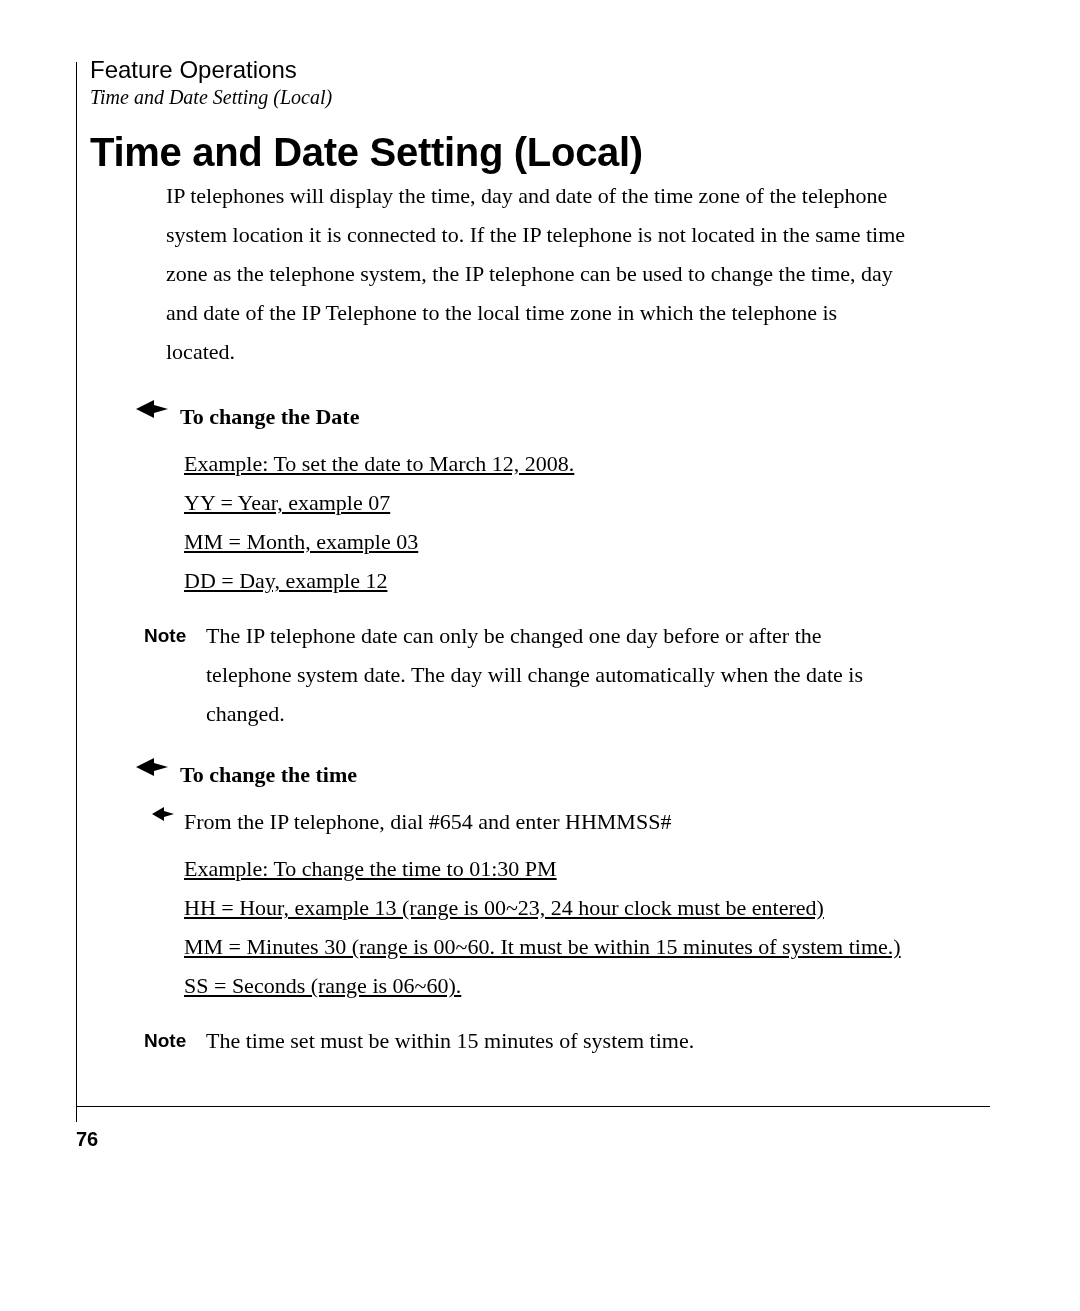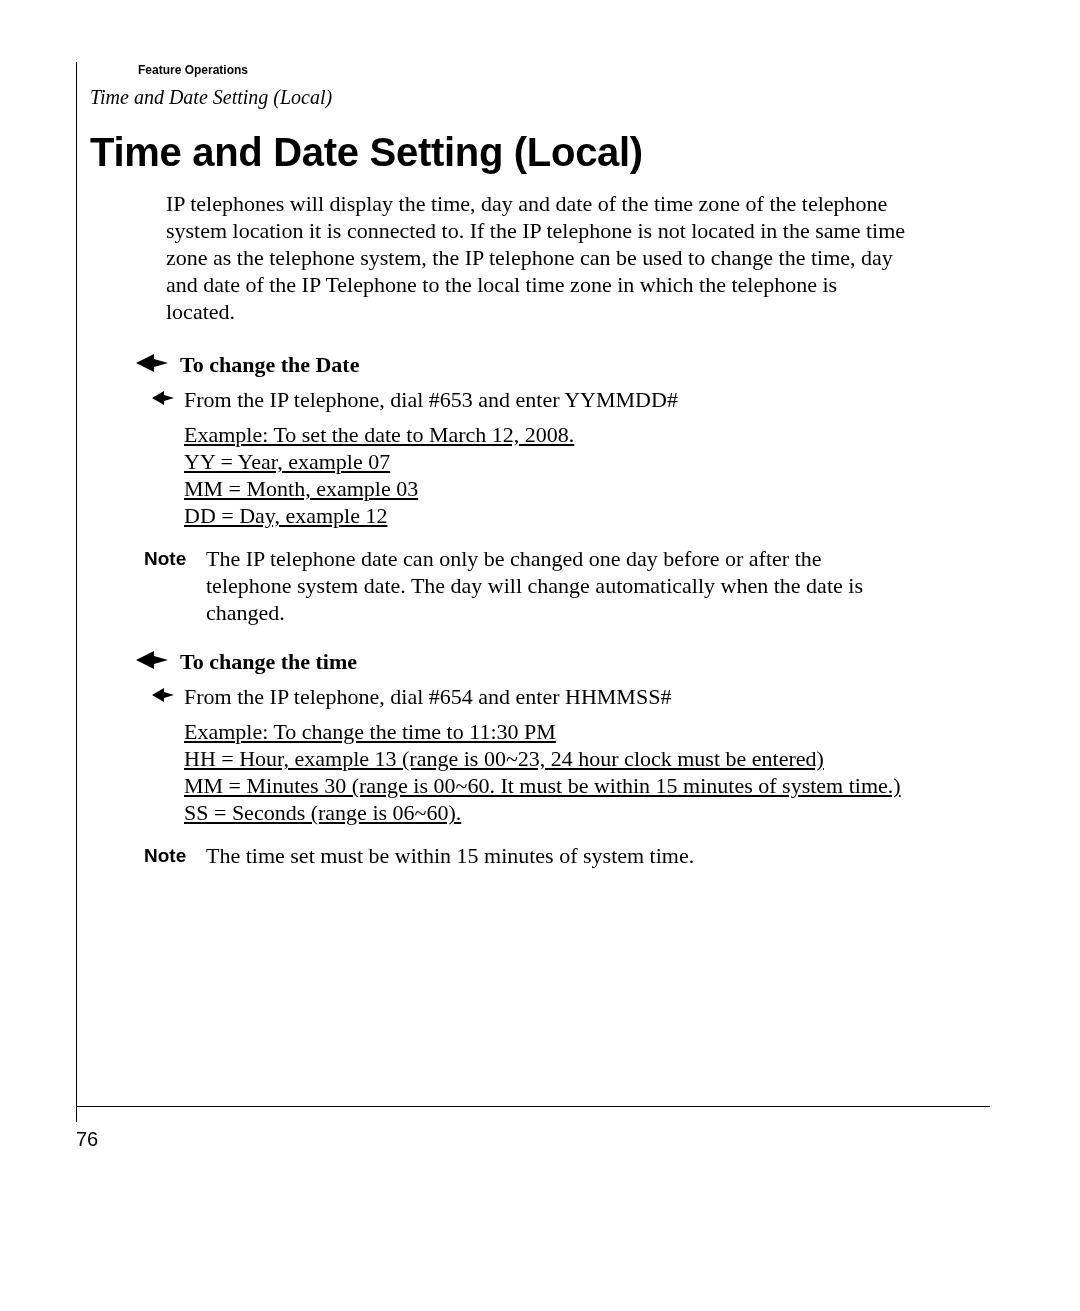--- a/index.html
+++ b/index.html
@@ -26,47 +26,46 @@
     height: 1060px;
     border-left: 1.5px solid #000;
   }
   .header {
     position: absolute;
     left: 90px;
     top: 56px;
     font-family: "Helvetica Neue", Helvetica, Arial, sans-serif;
   }
   .header .chapter {
-    font-weight: 700;
-    font-size: 12px;
+    font-weight: 400;
+    font-size: 24px;
     line-height: 28px;
-    margin-left: 48px;
   }
   .header .section {
     font-style: italic;
     font-size: 20px;
     line-height: 26px;
     font-family: "Times New Roman", Times, serif;
   }
   .title {
     position: absolute;
     left: 90px;
     top: 130px;
     font-family: "Helvetica Neue", Helvetica, Arial, sans-serif;
     font-weight: 700;
     font-size: 40px;
     letter-spacing: -0.3px;
   }
   .body {
     position: absolute;
     left: 90px;
-    top: 190px;
+    top: 176px;
     width: 820px;
     font-size: 22px;
-    line-height: 27px;
+    line-height: 39px;
   }
   .intro {
     margin: 0 0 26px 76px;
   }
   .proc {
     margin: 12px 0 4px 60px;
     position: relative;
     padding-left: 30px;
   }
   .proc .big-arrow {
@@ -123,21 +122,21 @@
     position: absolute;
     left: 76px;
     right: 90px;
     top: 1128px;
     font-family: "Helvetica Neue", Helvetica, Arial, sans-serif;
     font-size: 18px;
     display: flex;
     justify-content: space-between;
   }
   .footer .pagenum {
-    font-weight: 400;
+    font-weight: 700;
     font-size: 20px;
   }
   .footer .doc {
     font-weight: 700;
   }
 </style>
 </head>
 <body>
 
 <div class="page">
@@ -155,26 +154,20 @@
 
     <p class="intro">IP telephones will display the time, day and date of the time zone of the telephone system location it is connected to. If the IP telephone is not located in the same time zone as the telephone system, the IP telephone can be used to change the time, day and date of the IP Telephone to the local time zone in which the telephone is located.</p>
 
     <div class="proc">
       <svg class="big-arrow" viewBox="0 0 32 18">
         <polygon points="0,9 18,0 18,5 32,9 18,13 18,18" fill="#000"></polygon>
       </svg>
       <span class="proc-title">To change the Date</span>
     </div>
 
-    <div class="step">
-      <svg class="small-arrow" viewBox="0 0 22 14">
-        <polygon points="0,7 12,0 12,4 22,7 12,10 12,14" fill="#000"></polygon>
-      </svg>
-      <span>From the IP telephone, dial #653 and enter YYMMDD#</span>
-    </div>
 
     <div class="indent-block">
       <span class="indent-line">Example: To set the date to March 12, 2008.</span>
       <span class="indent-line">YY = Year, example 07</span>
       <span class="indent-line">MM = Month, example 03</span>
       <span class="indent-line">DD = Day, example 12</span>
     </div>
 
     <div class="note">
       <span class="note-label">Note</span>
@@ -189,21 +182,21 @@
     </div>
 
     <div class="step">
       <svg class="small-arrow" viewBox="0 0 22 14">
         <polygon points="0,7 12,0 12,4 22,7 12,10 12,14" fill="#000"></polygon>
       </svg>
       <span>From the IP telephone, dial #654 and enter HHMMSS#</span>
     </div>
 
     <div class="indent-block">
-      <span class="indent-line">Example: To change the time to 11:30 PM</span>
+      <span class="indent-line">Example: To change the time to 01:30 PM</span>
       <span class="indent-line">HH = Hour, example 13 (range is 00~23, 24 hour clock must be entered)</span>
       <span class="indent-line">MM = Minutes 30 (range is 00~60. It must be within 15 minutes of system time.)</span>
       <span class="indent-line">SS = Seconds (range is 06~60).</span>
     </div>
 
     <div class="note">
       <span class="note-label">Note</span>
       <span>The time set must be within 15 minutes of system time.</span>
     </div>
 

